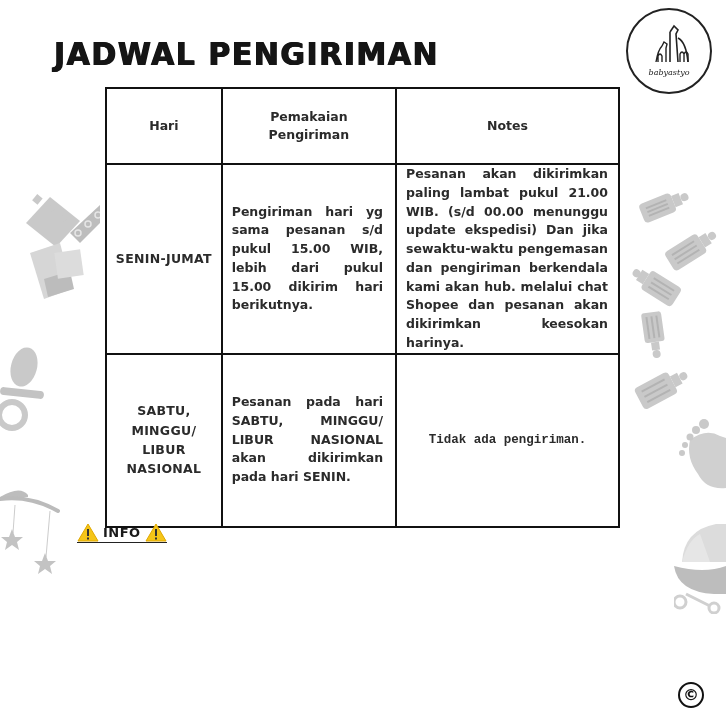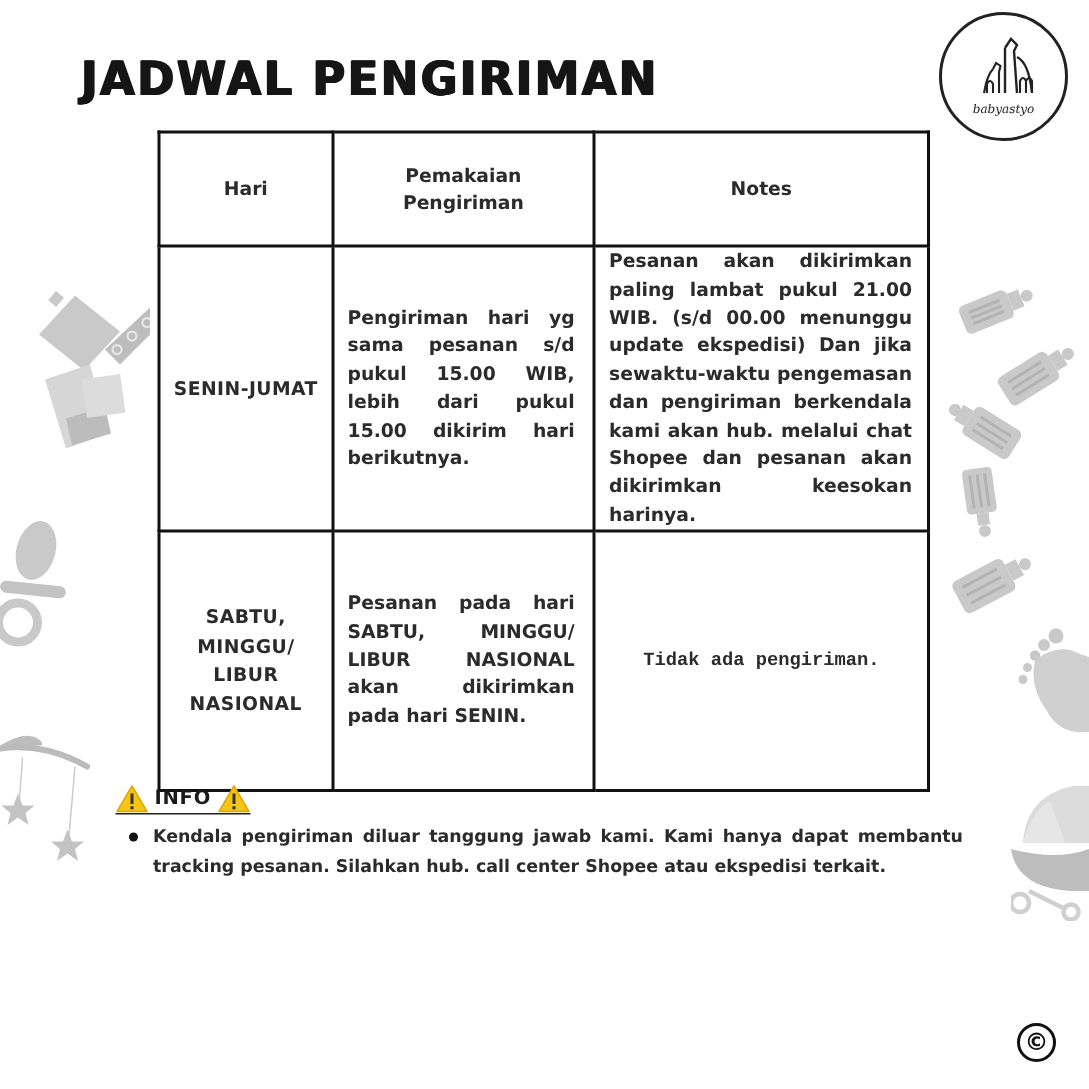--- a/index.html
+++ b/index.html
@@ -125,21 +125,20 @@
   <span class="warn">
     <svg width="22" height="19" viewBox="0 0 22 19">
         <path d="M11 1 L21 18 L1 18 Z" fill="#f5c518" stroke="#e0a800" stroke-width="1" stroke-linejoin="round"></path>
         <rect x="10" y="6" width="2" height="7" fill="#333"></rect>
         <rect x="10" y="14.5" width="2" height="2" fill="#333"></rect>
       </svg>
   </span>
 </div>
 
 <ul class="info-list">
-  <li>Kendala pengiriman diluar tanggung jawab kami. Kami hanya dapat membantu tracking pesanan. Silahkan hub. call center Shopee atau ekspedisi terkait.</li>
 </ul>
 
 <svg class="deco" style="left:20px; top:193px;" width="80" height="110" viewBox="0 0 80 110">
   <g fill="#c9c9c9">
     <polygon points="6,30 30,4 60,28 36,54"></polygon>
     <rect x="14" y="2" width="7" height="8" transform="rotate(40 17 6)"></rect>
     <rect x="26" y="12" width="7" height="8" transform="rotate(40 29 16)"></rect>
     <rect x="38" y="22" width="7" height="8" transform="rotate(40 41 26)"></rect>
     <polygon points="50,40 80,12 88,22 60,50" fill="#bdbdbd"></polygon>
     <polygon points="10,60 40,50 52,96 24,106" fill="#d6d6d6"></polygon>

